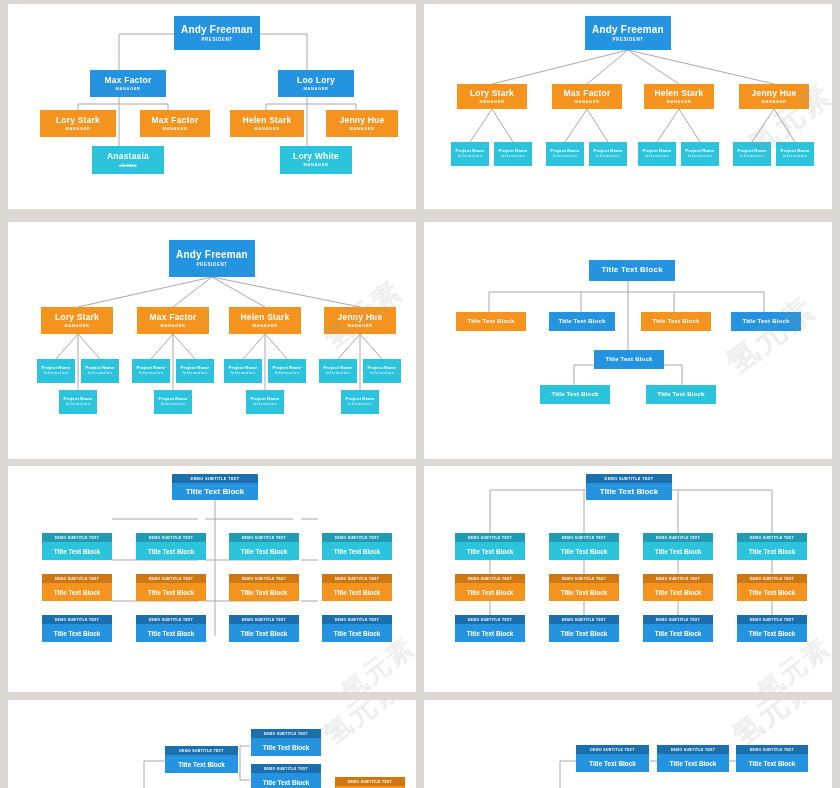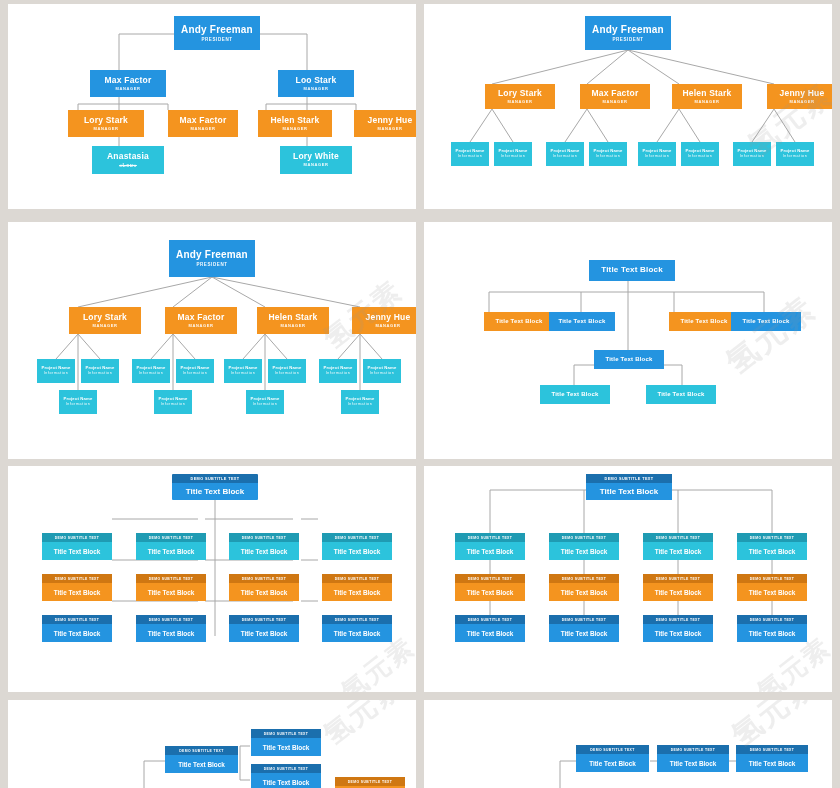--- a/index.html
+++ b/index.html
@@ -27,21 +27,21 @@
     align-items:center;
     justify-content:center;
     color:#ffffff;
     text-align:center;
     line-height:1.1;
   }
   .node .t{font-weight:bold;letter-spacing:.2px;white-space:nowrap;}
   .node .s{font-weight:bold;letter-spacing:.6px;white-space:nowrap;opacity:.95;}
 
   .blue   {background:#2494e0;}
-  .orange {background:#f4941f;margin-left:28px;}
+  .orange {background:#f4941f;}
   .cyan   {background:#2cc3dc;}
 
   
   .bnode{
     position:absolute;
     box-sizing:border-box;
     display:flex;flex-direction:column;
     color:#fff;text-align:center;
     overflow:hidden;
   }
@@ -103,21 +103,21 @@
     <div class="node blue" style="left:166px;top:12px;width:86px;height:34px;">
       <div class="t" style="font-size:10px;">Andy Freeman</div>
       <div class="s" style="font-size:4.5px;margin-top:3px;">PRESIDENT</div>
     </div>
 
     <div class="node blue" style="left:82px;top:66px;width:76px;height:27px;">
       <div class="t" style="font-size:8.5px;">Max Factor</div>
       <div class="s" style="font-size:4px;margin-top:2px;">MANAGER</div>
     </div>
     <div class="node blue" style="left:270px;top:66px;width:76px;height:27px;">
-      <div class="t" style="font-size:8.5px;">Loo Stark</div>
+      <div class="t" style="font-size:8.5px;">Loo Lory</div>
       <div class="s" style="font-size:4px;margin-top:2px;">MANAGER</div>
     </div>
 
     <div class="node orange" style="left:32px;top:106px;width:76px;height:27px;">
       <div class="t" style="font-size:8.5px;">Lory Stark</div>
       <div class="s" style="font-size:4px;margin-top:2px;">MANAGER</div>
     </div>
     <div class="node orange" style="left:132px;top:106px;width:70px;height:27px;">
       <div class="t" style="font-size:8.5px;">Max Factor</div>
       <div class="s" style="font-size:4px;margin-top:2px;">MANAGER</div>

